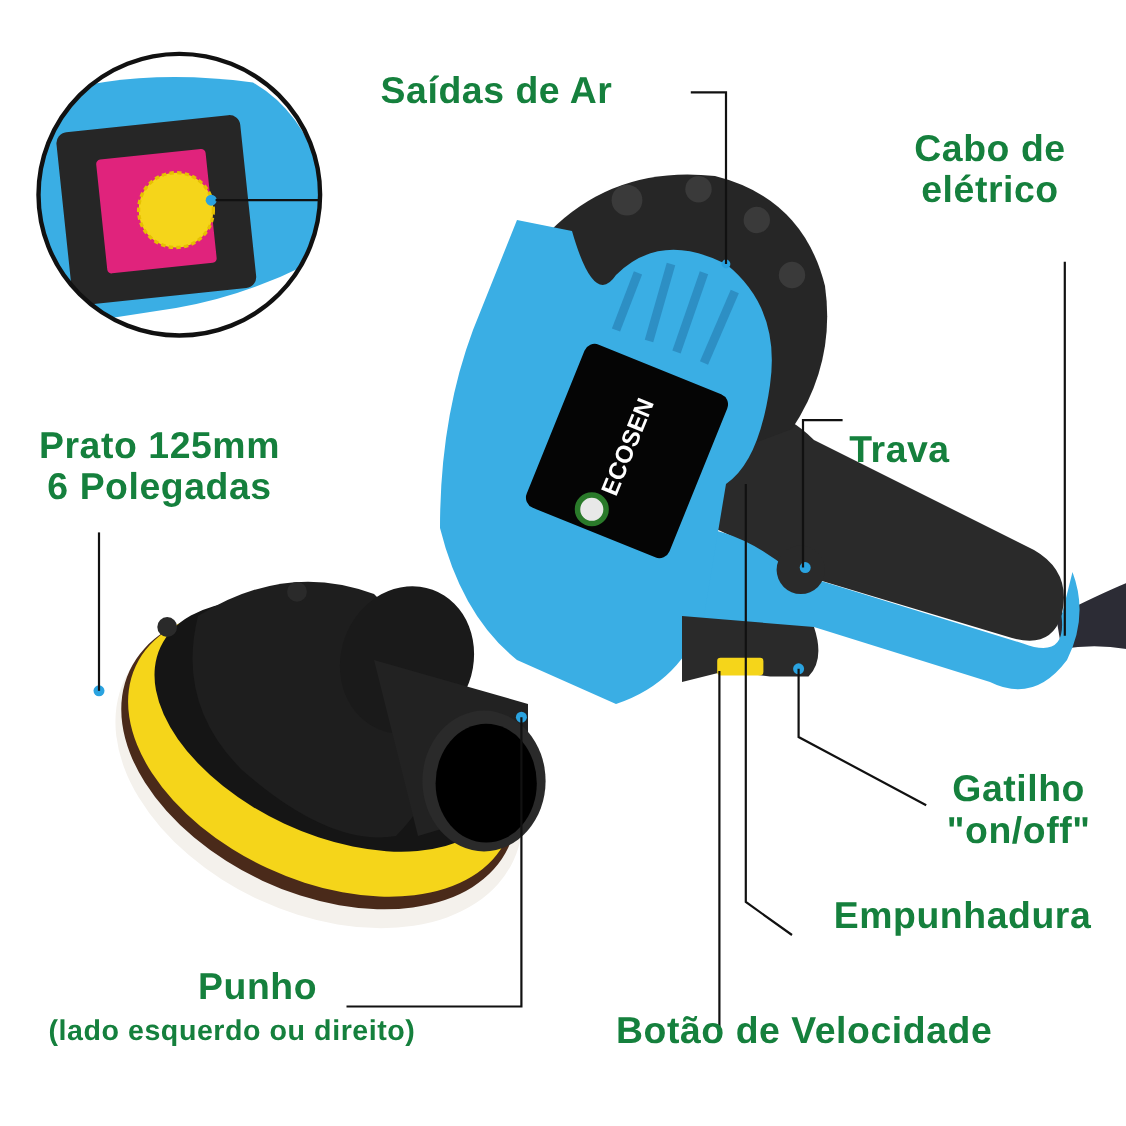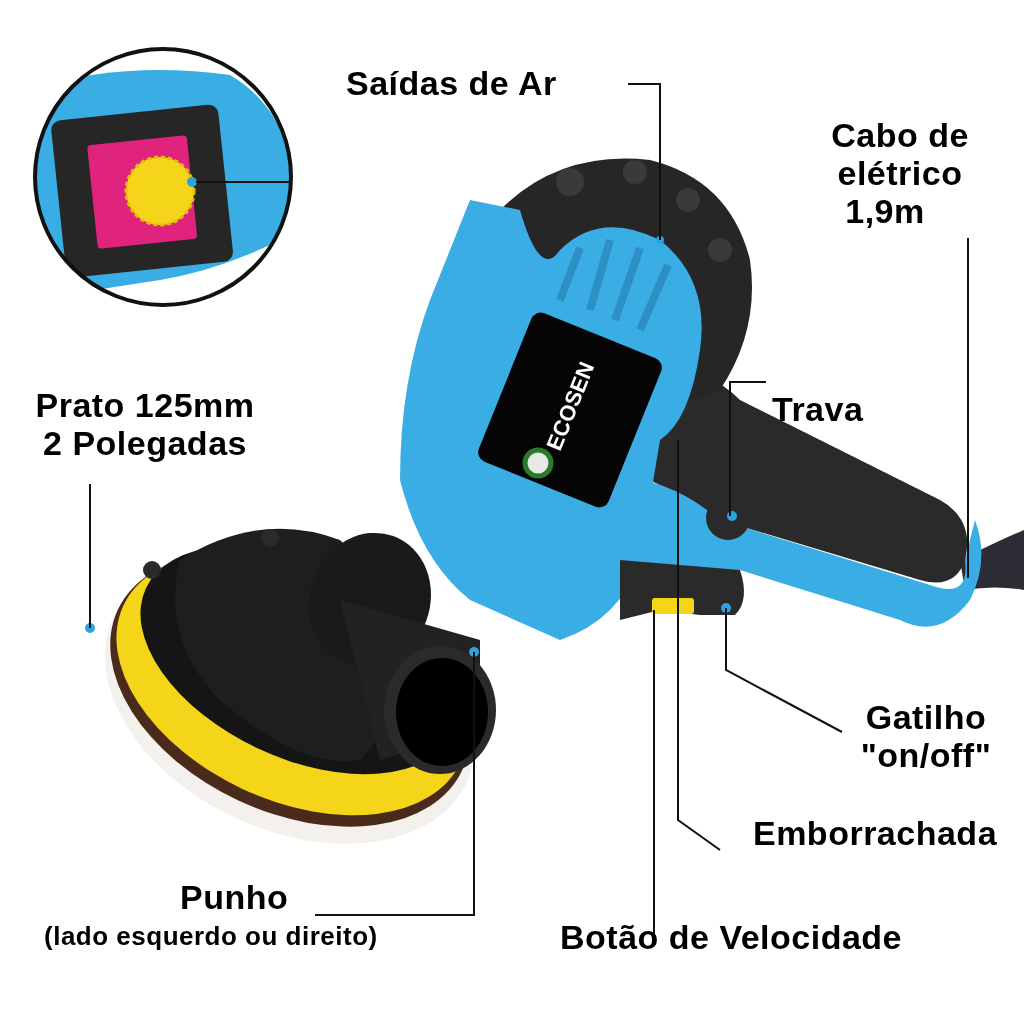--- a/index.html
+++ b/index.html
@@ -1,17 +1,17 @@
 <!DOCTYPE html>
 <html><head>
 <meta charset="utf-8">
 <style>
   html,body{margin:0;padding:0;background:#fff;}
   body{width:1024px;height:1024px;position:relative;overflow:hidden;font-family:"Liberation Sans","DejaVu Sans",sans-serif;}
-  .label{position:absolute;font-weight:700;color:#000000;line-height:1.12;white-space:nowrap;letter-spacing:0.5px;}
+  .label{position:absolute;font-weight:700;color:#15803d;line-height:1.12;white-space:nowrap;letter-spacing:0.5px;}
   .big{font-size:34px;}
   .small{font-size:26px;margin-left:10px;}
   .center{text-align:center;}
   svg.art{position:absolute;left:0;top:0;}
 </style>
 </head>
 <body>
 
 <svg class="art" width="1024" height="1024" viewBox="0 0 1024 1024">
 
@@ -97,35 +97,34 @@
     <line x1="654" y1="610" x2="654" y2="942"></line>
     <polyline points="474,652 474,915 315,915"></polyline>
   </g>
 </svg>
 
 <div class="label big" style="left:346px;top:64px;">Saídas de Ar</div>
 
 <div class="label big center" style="left:810px;top:116px;width:180px;">
   <div>Cabo de</div>
   <div>elétrico</div>
-  <div style="padding-right:30px;">1,9m</div>
 </div>
 
 <div class="label big" style="left:772px;top:362px;margin-top:28px;">Trava</div>
 
 <div class="label big center" style="left:0px;top:386px;width:290px;">
   <div>Prato 125mm</div>
-  <div>2 Polegadas</div>
+  <div>6 Polegadas</div>
 </div>
 
 <div class="label big center" style="left:846px;top:698px;width:160px;">
   <div>Gatilho</div>
   <div>"on/off"</div>
 </div>
 
 <div class="label big center" style="left:726px;top:814px;width:298px;">
-  <div>Emborrachada</div>
+  <div>Empunhadura</div>
 </div>
 
 <div class="label big" style="left:180px;top:878px;">Punho</div>
 <div class="label small" style="left:34px;top:922px;">(lado esquerdo ou direito)</div>
 
 <div class="label big" style="left:560px;top:918px;">Botão de Velocidade</div>
 
 </body></html>

